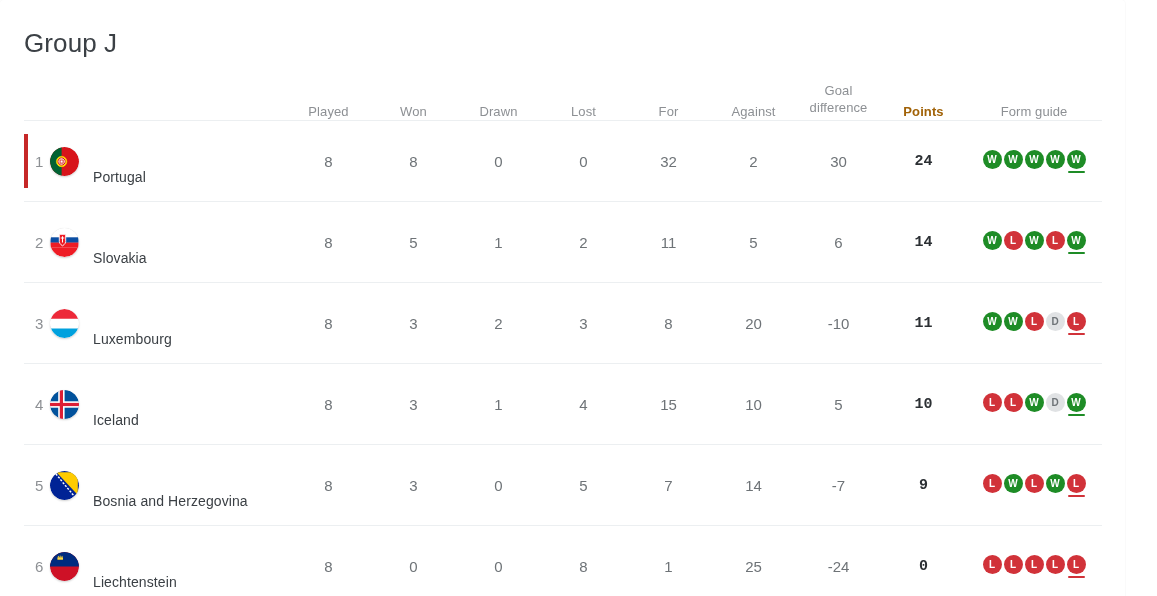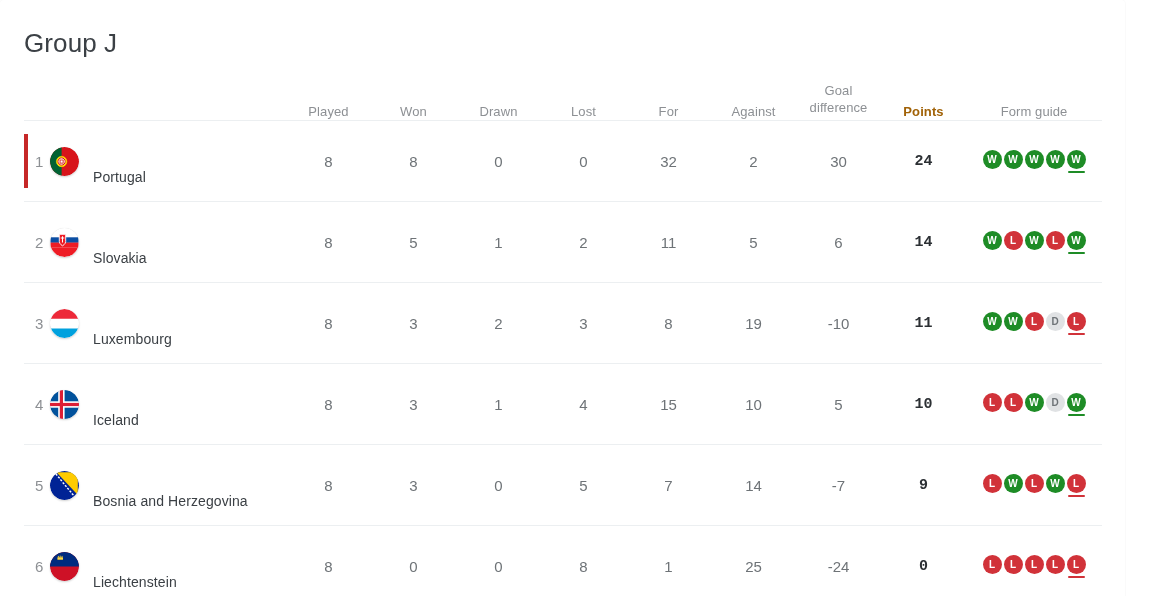--- a/index.html
+++ b/index.html
@@ -357,21 +357,21 @@
                   </svg>
                 </span>
                 <span class="team-name">Luxembourg</span>
               </div>
             </td>
             <td class="stat">8</td>
             <td class="stat">3</td>
             <td class="stat">2</td>
             <td class="stat">3</td>
             <td class="stat">8</td>
-            <td class="stat">19</td>
+            <td class="stat">20</td>
             <td class="stat">-10</td>
             <td class="points">11</td>
             <td class="form">
               <div class="form-row">
                 <span class="badge-wrap">
                   <span class="badge w">W</span>
                   <span class="underline hidden"></span>
                 </span>
                 <span class="badge-wrap">
                   <span class="badge w">W</span>

